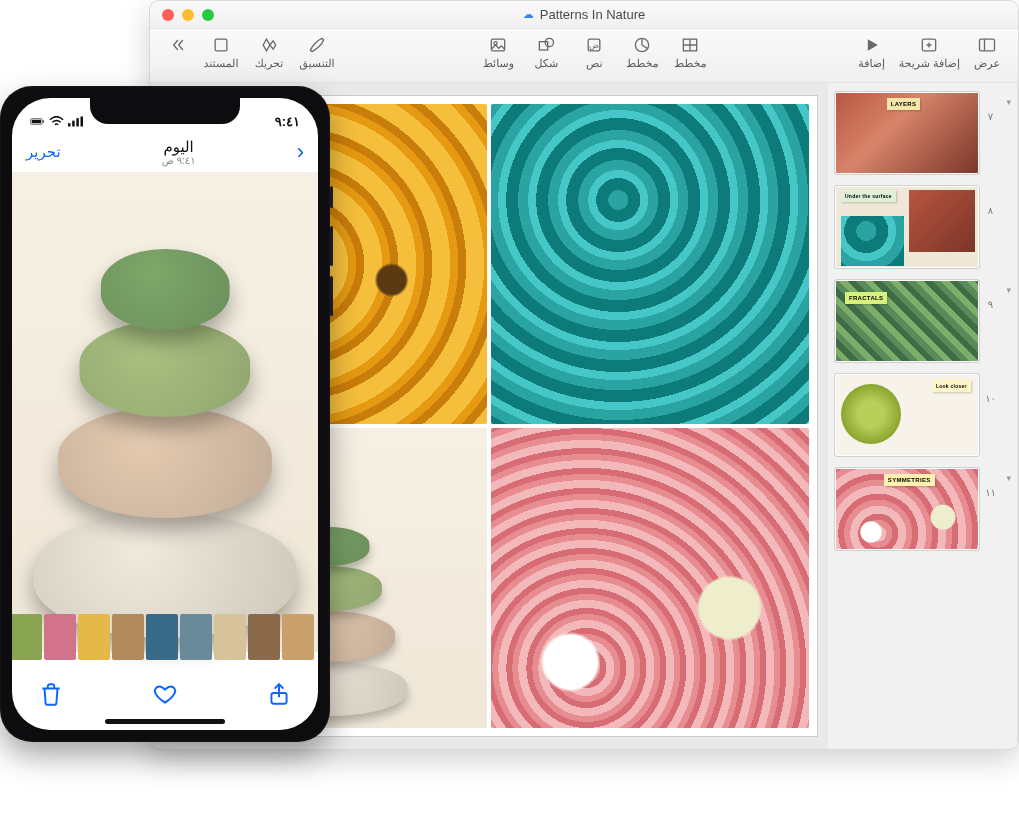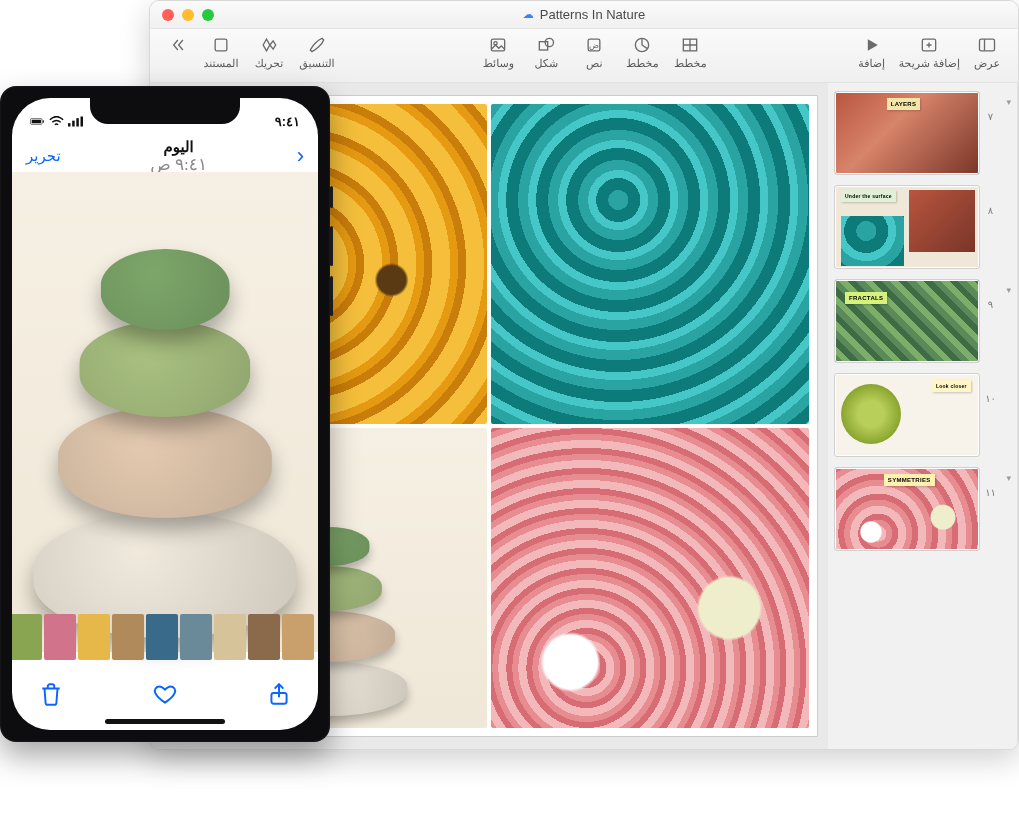--- a/index.html
+++ b/index.html
@@ -128,21 +128,21 @@
   .s1{width:50%;height:18%;bottom:4%; background-color:#f0e9dc;background-blend-mode:multiply;}
   .s2{width:42%;height:17%;bottom:22%;background-color:#e4cab0;background-blend-mode:multiply;}
   .s3{width:34%;height:15%;bottom:39%;background-color:#a9c181;background-blend-mode:multiply;}
   .s4{width:26%;height:13%;bottom:54%;background-color:#7da76a;background-blend-mode:multiply;}
 
   
   .iphone {
     position:absolute; left:0; top:86px;
     width: 330px; height: 656px;
     background:#0d0d0f;
-    border-radius: 16px;
+    border-radius: 32px;
     padding: 12px;
     box-shadow: 0 14px 30px rgba(0,0,0,.35), inset 0 0 3px rgba(255,255,255,.1);
     direction: rtl;
   }
   .iphone .btn-side{position:absolute;background:#1a1a1c;border-radius:2px;}
   .bs-vol1{right:-3px;top:140px;width:3px;height:40px;}
   .bs-vol2{right:-3px;top:190px;width:3px;height:40px;}
   .bs-mute{right:-3px;top:100px;width:3px;height:22px;}
 
   .screen {
@@ -161,22 +161,22 @@
   }
   .status-right{display:flex;gap:4px;align-items:center;}
   .status-right svg{width:15px;height:11px;}
 
   .nav-header {
     display:flex; align-items:center; justify-content:space-between;
     padding: 2px 14px 6px;
   }
   .nav-back { color:#0a66ff; font-size:22px; }
   .nav-title { text-align:center; line-height:1.15;}
-  .nav-title .t1{font-size:15px;font-weight:700;color:#111;}
-  .nav-title .t2{font-size:17px;color:#8a8a8e;font-family:Liberation Serif, serif;}
+  .nav-title .t1{font-size:15px;font-weight:400;color:#111;}
+  .nav-title .t2{font-size:10px;color:#8a8a8e;}
   .nav-edit { color:#0a66ff; font-size:15px;}
 
   .hero {
     position:absolute; top:74px; left:0; right:0; height: 480px;
   }
   .hero .urchin-stack{position:absolute;inset:0;}
   .hero .shell{box-shadow:0 12px 20px rgba(0,0,0,.3);}
   .hero .s1{width:86%;height:26%;bottom:3%;}
   .hero .s2{width:70%;height:23%;bottom:28%;}
   .hero .s3{width:56%;height:20%;bottom:49%;}

